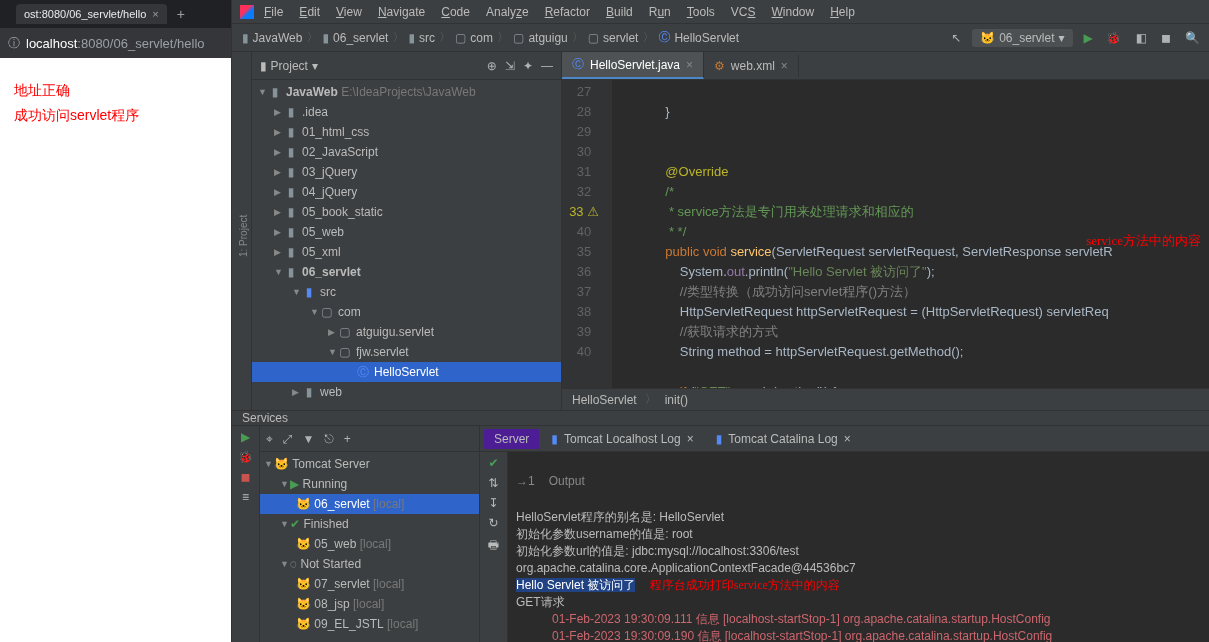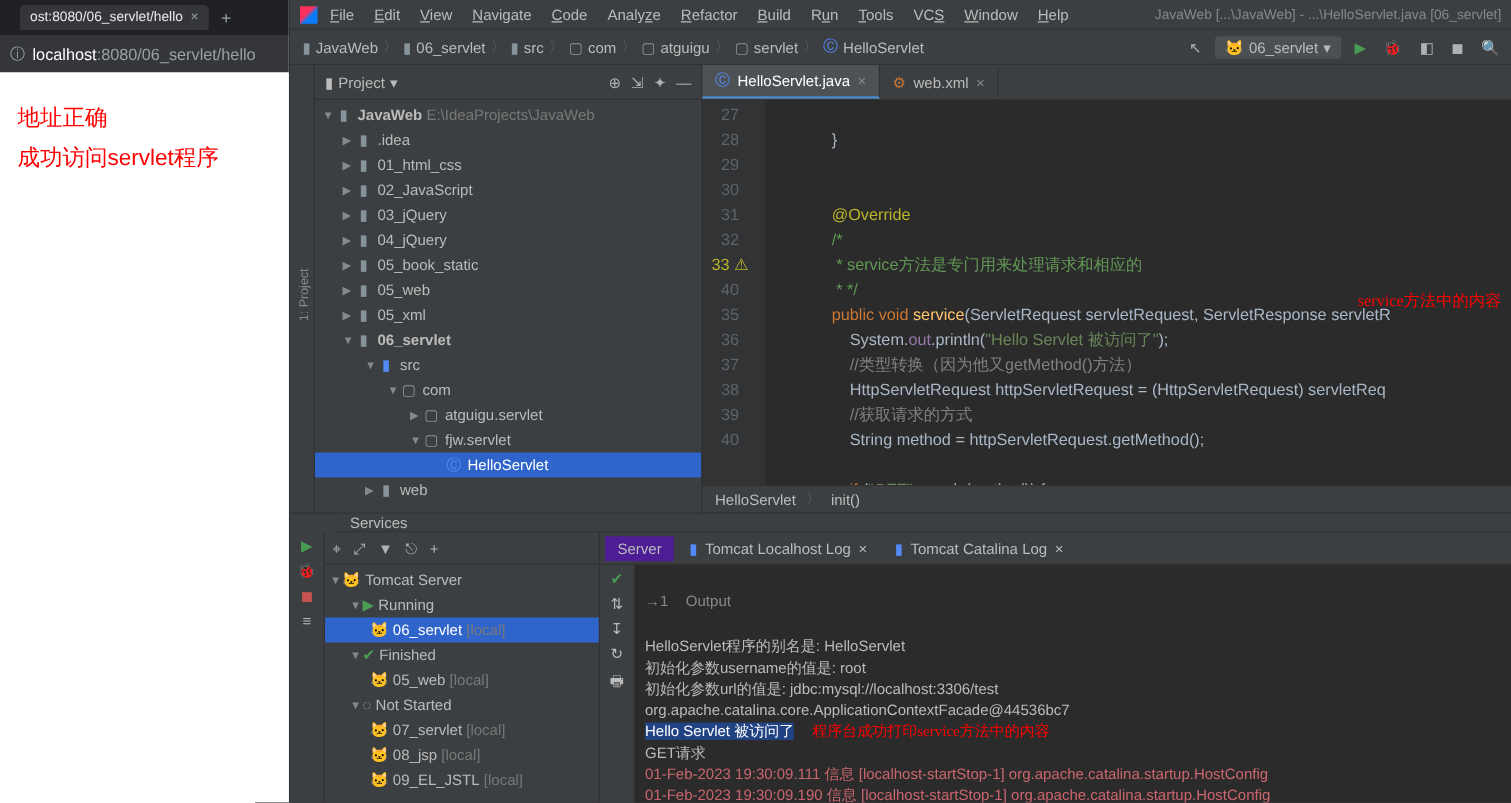--- a/index.html
+++ b/index.html
@@ -7,21 +7,21 @@
 .browser-pane { width: 232px; background: #fff; display: flex; flex-direction: column; border-right: 1px solid #323232; }
 .browser-tabs { background: #202124; height: 28px; display: flex; align-items: center; padding: 0 16px; }
 .browser-tab { background: #35363a; color: #e8eaed; padding: 4px 8px; display: flex; align-items: center; gap: 6px; font-size: 11px; border-radius: 4px 4px 0 0; }
 .browser-tab .close { color: #9aa0a6; }
 .browser-addtab { color: #9aa0a6; padding: 0 10px; font-size: 14px; }
 .browser-addr { background: #35363a; height: 30px; display: flex; align-items: center; padding: 0 8px; gap: 6px; }
 .addr-icon { color: #9aa0a6; }
 .addr-text { color: #fff; font-size: 13px; }
 .addr-text .gray { color: #9aa0a6; }
 .browser-body { flex: 1; background: #fff; padding: 20px 14px; }
-.anno-red { color: #ff0000; font-size: 18px; line-height: 1.8; }
+.anno-red { color: #ff0000; font-size: 14px; line-height: 1.8; }
 
 .ide-pane { flex: 1; display: flex; flex-direction: column; background: #3c3f41; }
 .ide-titlebar { height: 24px; background: #3c3f41; display: flex; align-items: center; padding: 0 8px; gap: 4px; border-bottom: 1px solid #323232; }
 .ij-logo { width: 14px; height: 14px; background: linear-gradient(135deg, #fe315d 0%, #fe315d 40%, #087cfa 60%); }
 .menu-item { padding: 2px 6px; color: #bbbbbb; }
 .menu-item u { text-decoration: underline; }
 .title-path { margin-left: auto; color: #888; font-size: 11px; }
 
 .ide-nav { height: 28px; background: #3c3f41; display: flex; align-items: center; padding: 0 6px; border-bottom: 1px solid #323232; }
 .crumb { display: flex; align-items: center; gap: 4px; padding: 0 4px; color: #bbb; }
@@ -62,36 +62,36 @@
 .str { color: #6a8759; }
 .ann { color: #bbb529; }
 .cmt { color: #808080; }
 .cmt-g { color: #629755; }
 .method { color: #ffc66d; }
 .field { color: #9876aa; }
 .anno-right { position: absolute; color: #ff0000; font-family: "Segoe UI"; font-size: 13px; }
 .code-nav { height: 22px; background: #3c3f41; border-top: 1px solid #323232; display: flex; align-items: center; padding: 0 10px; gap: 8px; color: #bbb; }
 
 .services-wrap { height: 232px; border-top: 1px solid #323232; display: flex; flex-direction: column; }
-.svc-title { height: 22px; display: flex; align-items: center; padding: 0 10px; background: #3c3f41; border-bottom: 1px solid #323232; margin-left: 38px; }
+.svc-title { height: 22px; display: flex; align-items: center; padding: 0 10px; background: #3c3f41; border-bottom: 1px solid #323232; }
 .svc-body { flex: 1; display: flex; }
 .svc-left-tools { width: 28px; background: #3c3f41; display: flex; flex-direction: column; align-items: center; padding-top: 4px; gap: 6px; border-right: 1px solid #323232; }
 .svc-tree-col { width: 220px; background: #3c3f41; border-right: 1px solid #323232; display: flex; flex-direction: column; }
 .svc-toolbar { height: 26px; display: flex; align-items: center; gap: 10px; padding: 0 6px; border-bottom: 1px solid #323232; color: #afb1b3; }
 .svc-tree { flex: 1; padding: 2px 0; font-size: 12px; }
 .svc-right { flex: 1; display: flex; flex-direction: column; }
 .svc-tabs { height: 26px; display: flex; align-items: center; border-bottom: 1px solid #323232; padding: 0 4px; gap: 2px; }
 .svc-tab { padding: 3px 10px; color: #bbb; display: flex; align-items: center; gap: 6px; }
 .svc-tab.active { background: #4c1d95; }
 .svc-out-area { flex: 1; display: flex; }
 .svc-out-tools { width: 28px; background: #3c3f41; display: flex; flex-direction: column; align-items: center; padding-top: 4px; gap: 6px; border-right: 1px solid #323232; }
 .svc-output { flex: 1; background: #2b2b2b; font-family: Consolas, monospace; font-size: 12px; padding: 4px 8px; line-height: 17px; color: #bbb; overflow: hidden; position: relative; white-space: pre; }
 .out-hdr { display: flex; gap: 14px; align-items: center; color: #888; padding-bottom: 2px; }
 .hl { background: #214283; color: #fff; }
-.err { color: #cc666e; }
+.err { color: #cc666e; margin-left: 36px; }
 .svc-anno { color: #ff0000; font-family: "Segoe UI"; }
 .lt { writing-mode: vertical-rl; transform: rotate(180deg); font-size: 10px; color: #888; padding: 6px 2px; }
 </style>
 </head>
 <body>
 
 <div class="browser-pane">
   <div class="browser-tabs">
     <div class="browser-tab">
       <span>ost:8080/06_servlet/hello</span>
@@ -121,21 +121,20 @@
     <span class="menu-item"><u>N</u>avigate</span>
     <span class="menu-item"><u>C</u>ode</span>
     <span class="menu-item">Analy<u>z</u>e</span>
     <span class="menu-item"><u>R</u>efactor</span>
     <span class="menu-item"><u>B</u>uild</span>
     <span class="menu-item">R<u>u</u>n</span>
     <span class="menu-item"><u>T</u>ools</span>
     <span class="menu-item">VC<u>S</u></span>
     <span class="menu-item"><u>W</u>indow</span>
     <span class="menu-item"><u>H</u>elp</span>
-    <span class="title-path">JavaWeb [...\JavaWeb] - ...\HelloServlet.java [06_servlet]</span>
   </div>
 
   <div class="ide-nav">
     <span class="crumb">
         <span class="folder-ico">▮</span>
         <span>JavaWeb</span>
       </span>
       <span class="crumb-sep">〉</span>
     <span class="crumb">
         <span class="folder-ico">▮</span>
@@ -316,21 +315,21 @@
         <div class="code">
 <span>            }</span>
 <span></span>
 
 <span>            </span><span class="ann">@Override</span>
 <span class="cmt-g">            /*</span>
 <span class="cmt-g">             * service方法是专门用来处理请求和相应的</span>
 <span class="cmt-g">             * */</span>
             <span class="kw">public void </span><span class="method">service</span><span>(ServletRequest servletRequest, ServletResponse servletR</span>
 <span>                System.</span><span class="field">out</span><span>.println(</span><span class="str">"Hello Servlet 被访问了"</span><span>);</span>
-<span class="cmt">                //类型转换（因为他又getMethod()方法）</span>
+<span class="cmt">                //类型转换（成功访问servlet程序()方法）</span>
 <span>                HttpServletRequest httpServletRequest = (HttpServletRequest) servletReq</span>
 <span class="cmt">                //获取请求的方式</span>
 <span>                String method = httpServletRequest.getMethod();</span>
 
 <span>                </span><span class="kw">if </span><span>(</span><span class="str">"GET"</span><span>.equals(method)) {</span>
         </div>
         <div class="anno-right" style="top:152px; right:8px">service方法中的内容</div>
       </div>
       <div class="code-nav">
         <span>HelloServlet</span>

